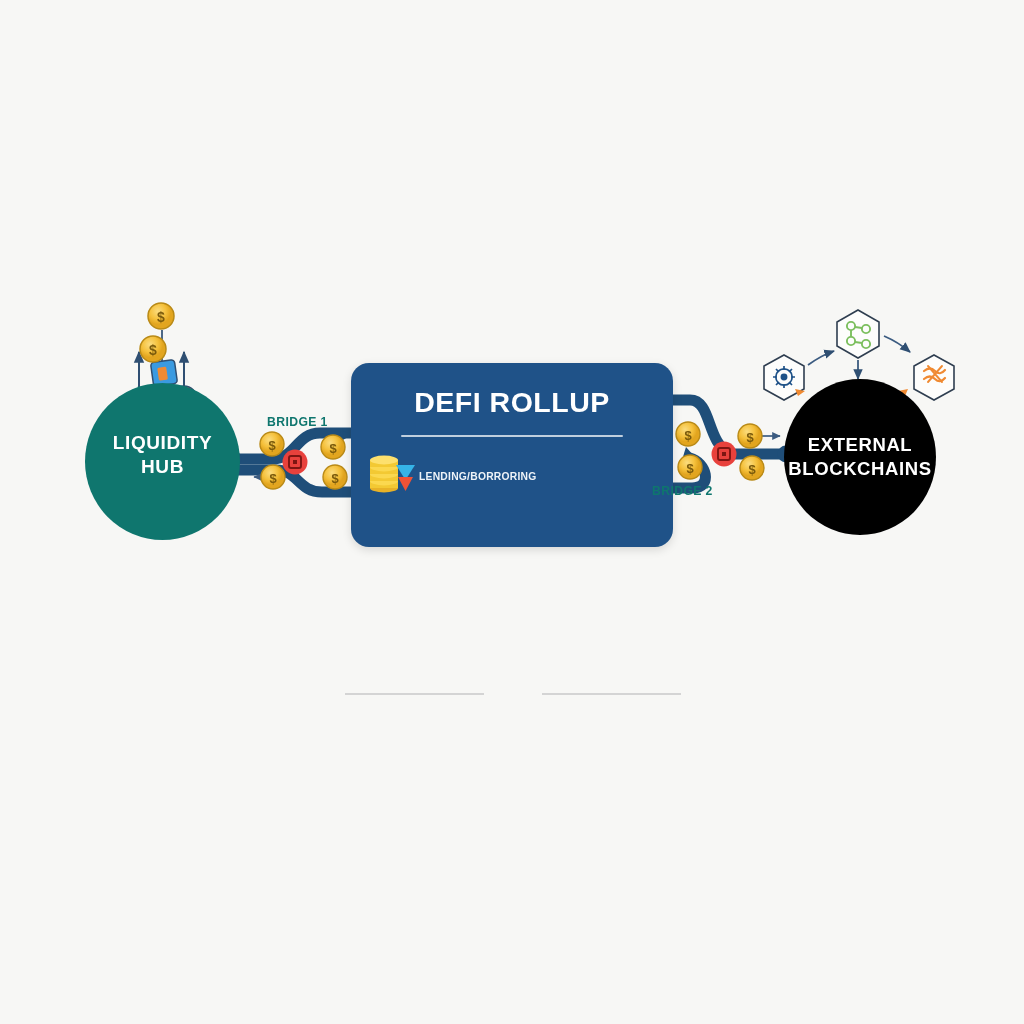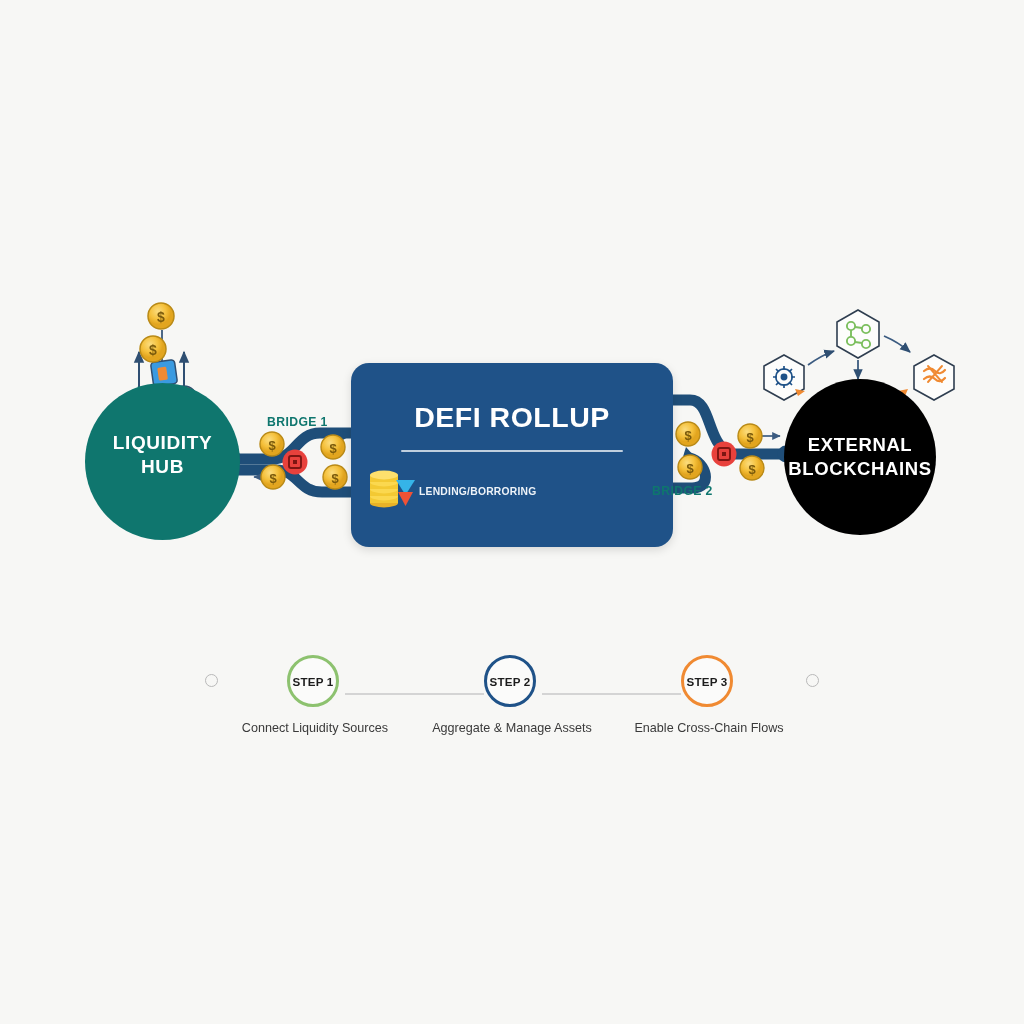--- a/index.html
+++ b/index.html
@@ -26,21 +26,21 @@
   #ext-circle   { left:784px; top:379px; width:152px; height:156px; background:#000000; font-size:18.5px; }
 
   
   #panel {
     position:absolute; left:351px; top:363px; width:322px; height:184px;
     background:#1f5288; border-radius:18px;
     box-shadow:0 3px 10px rgba(0,0,0,.13);
   }
   #panel-title {
     text-align:center; color:#fff; font-weight:bold;
-    font-size:28.5px; letter-spacing:.5px; margin-top:38px;
+    font-size:28.5px; letter-spacing:.5px; margin-top:23px;
   }
   #panel-divider { width:222px; height:2px; background:rgba(255,255,255,.72); margin:16px auto 0; border-radius:2px; }
   #panel-features { display:flex; justify-content:space-between; padding:14px 12px 0 12px; }
   .feature { width:100px; display:flex; flex-direction:row; align-items:center; }
   .feature-icon { height:44px; display:flex; align-items:flex-end; justify-content:center; }
   .feature-label {
     margin-top:7px; color:#eef3f8; font-size:10.3px;
     font-weight:bold; letter-spacing:.25px; white-space:nowrap;
   }
 
@@ -270,31 +270,14 @@
       </div>
 
 
 
     </div>
   </div>
 
   <div class="bridge-label" id="bridge1-label">BRIDGE 1</div>
   <div class="bridge-label" id="bridge2-label">BRIDGE 2</div>
 
-  <div id="timeline">
-    <div class="end-dot" id="end-left"></div>
-    <div class="end-dot" id="end-right"></div>
-
-    <div class="step" id="step1">
-      <div class="step-circle">STEP 1</div>
-      <div class="step-label">Connect Liquidity Sources</div>
-    </div>
-    <div class="step" id="step2">
-      <div class="step-circle">STEP 2</div>
-      <div class="step-label">Aggregate &amp; Manage Assets</div>
-    </div>
-    <div class="step" id="step3">
-      <div class="step-circle">STEP 3</div>
-      <div class="step-label">Enable Cross-Chain Flows</div>
-    </div>
-  </div>
 
 </div>
 
 </body></html>

